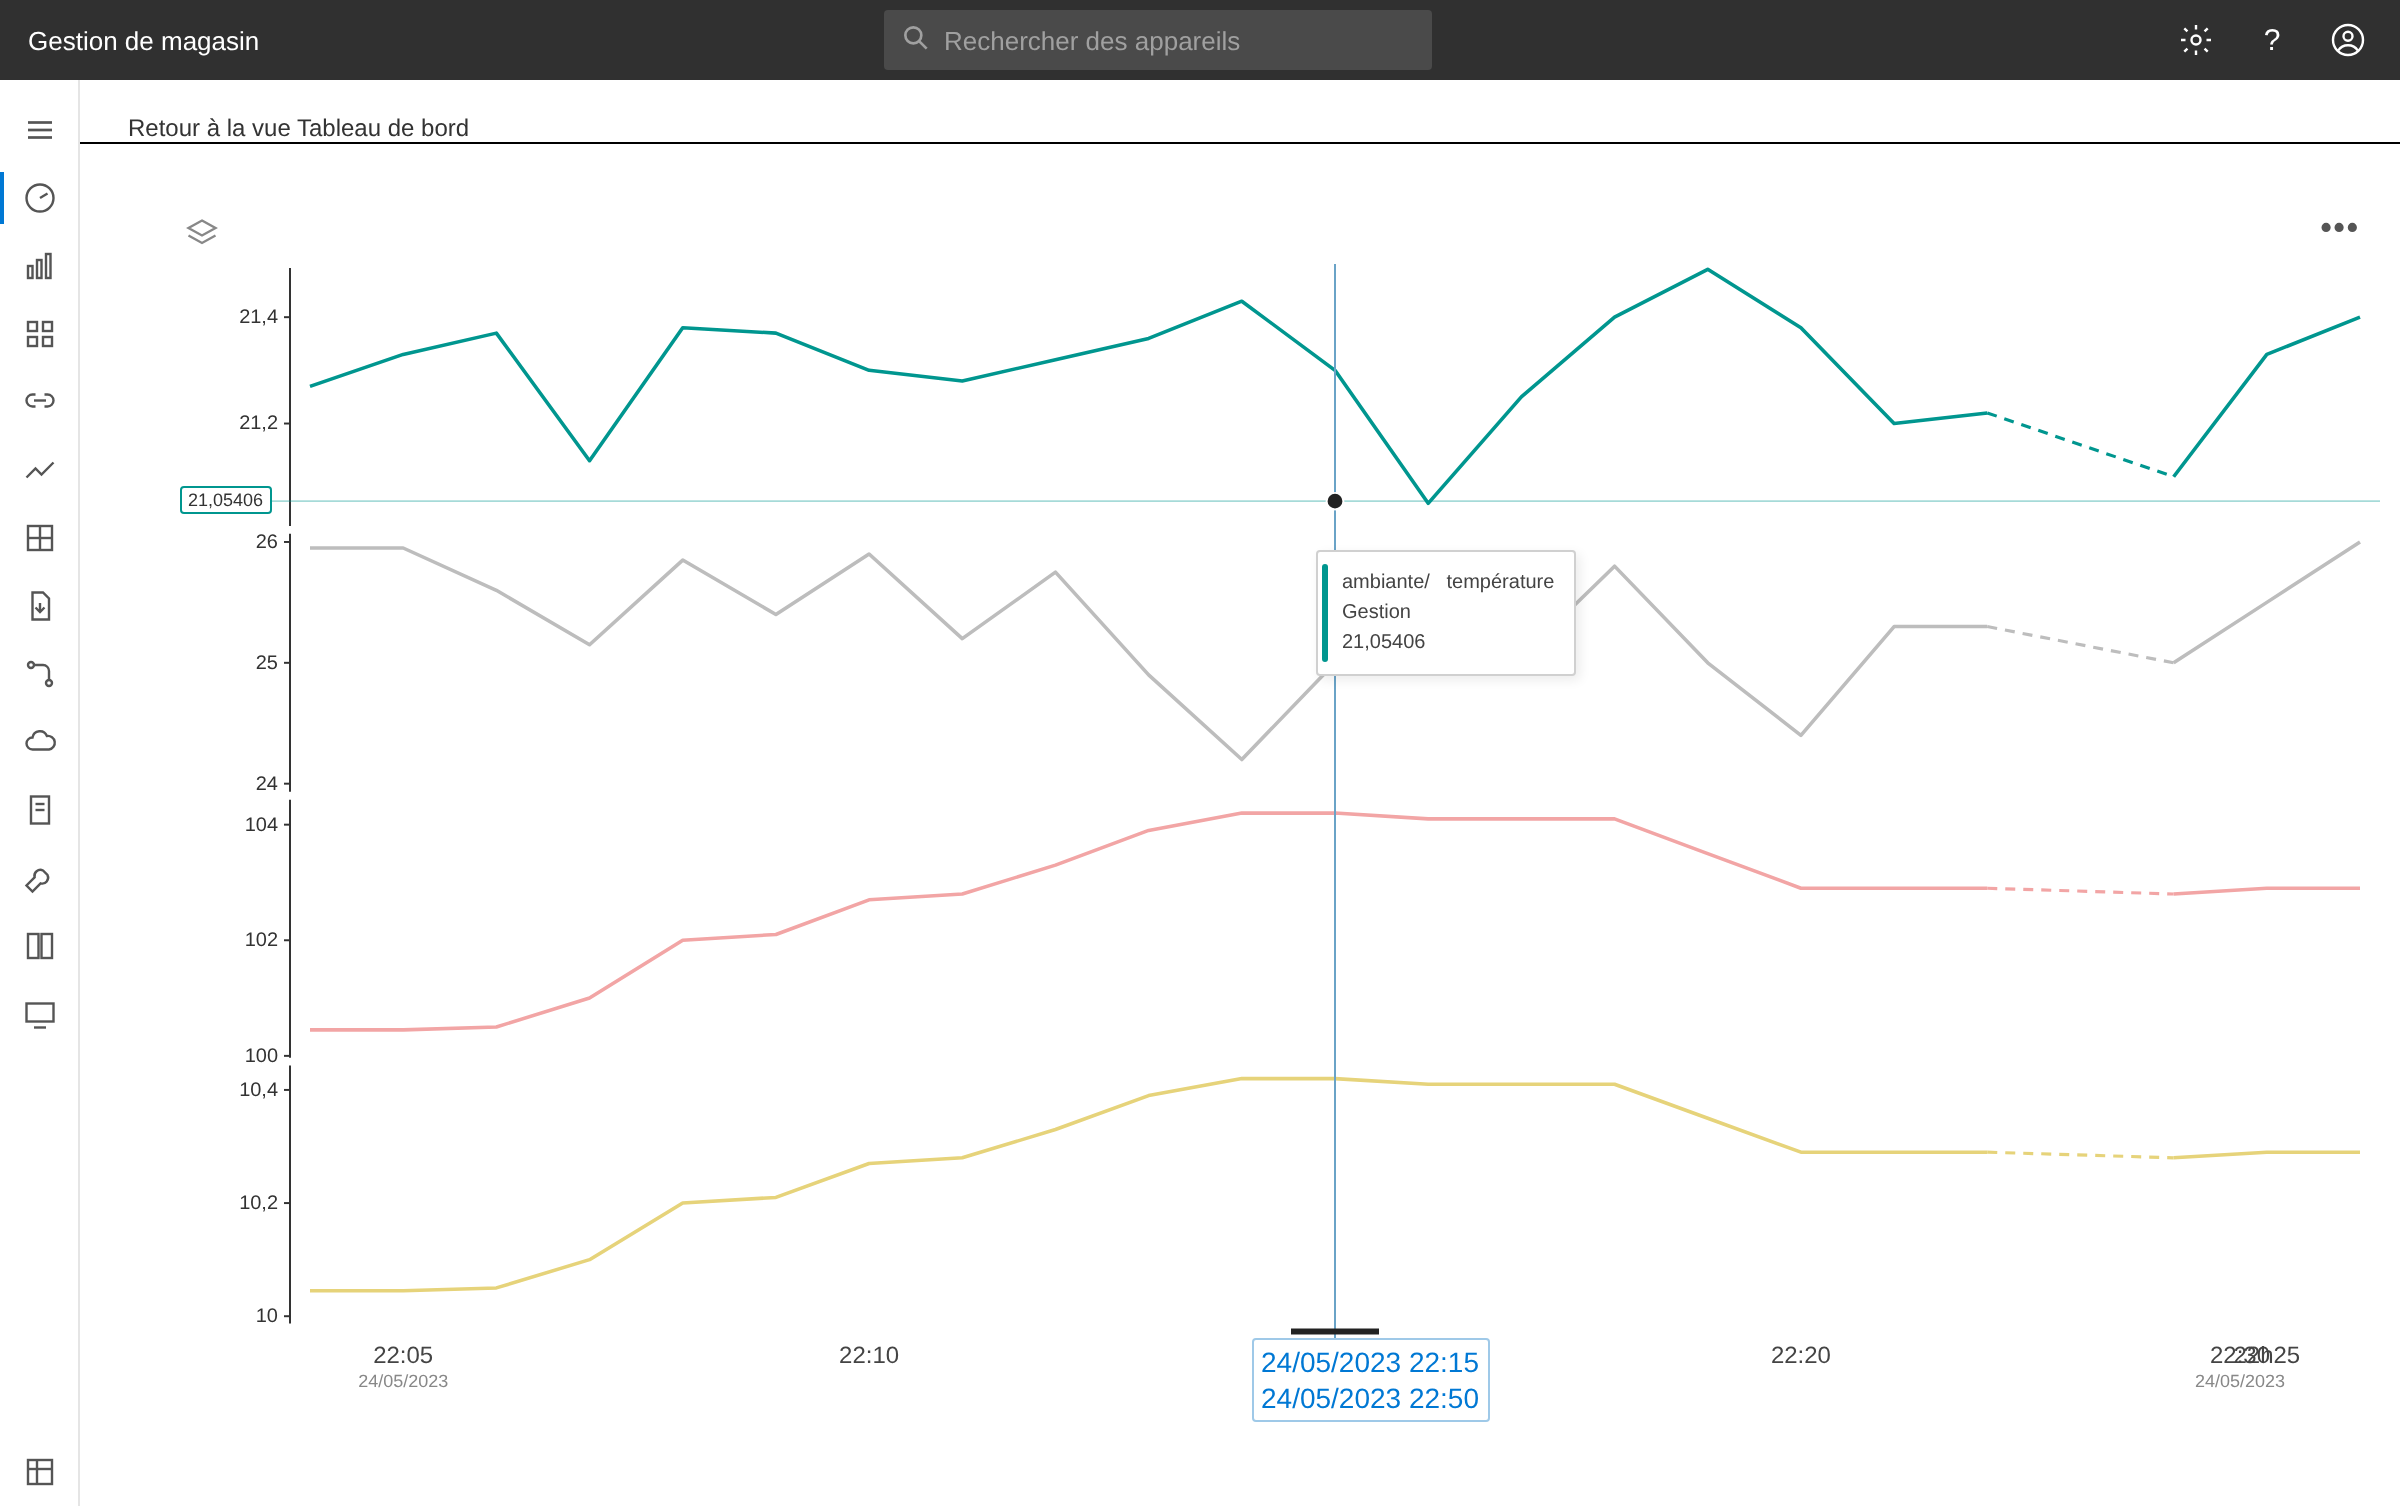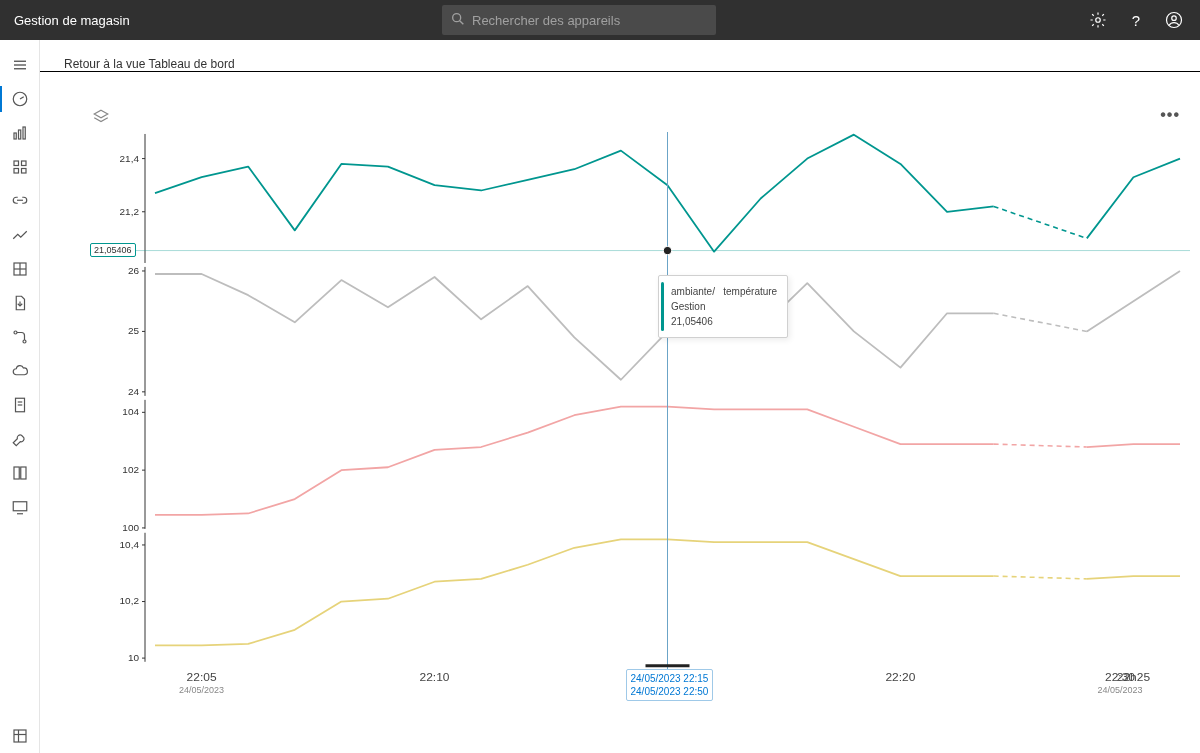--- a/index.html
+++ b/index.html
@@ -52,21 +52,21 @@
   .plot svg{width:100%;height:100%;}
   .axislabel{font-size:10px;fill:#333;}
   .xlabel{font-size:12px;fill:#444;}
   .subdate{font-size:9px;fill:#888;}
   
   .marker-y{position:absolute;left:10px;font-size:9px;background:#fff;border:1px solid var(--teal);padding:1px 3px;color:#333;border-radius:2px;}
   
   .tooltip{position:absolute;background:#fff;border:1px solid #d0d0d0;border-radius:2px;box-shadow:2px 2px 6px rgba(0,0,0,.08);padding:8px 10px 8px 12px;font-size:10px;line-height:1.5;color:#444;min-width:120px;}
   .tooltip .bar{position:absolute;left:2px;top:6px;bottom:6px;width:3px;background:var(--teal);border-radius:2px;}
   
-  .cursorlabel{position:absolute;font-size:10px;color:var(--accent);border:1px solid #9fc9e8;background:#fff;padding:2px 4px;text-align:center;line-height:1.3;border-radius:2px;}
+  .cursorlabel{position:absolute;font-size:14px;color:var(--accent);border:1px solid #9fc9e8;background:#fff;padding:2px 4px;text-align:center;line-height:1.3;border-radius:2px;}
 </style>
 </head>
 <body>
 
 <div class="header">
   <div class="title">Gestion de magasin</div>
   <div class="search">
     <span>
       <svg viewBox="0 0 24 24" fill="none" stroke="#a0a0a0" stroke-width="2">
           <circle cx="10" cy="10" r="6"></circle>

